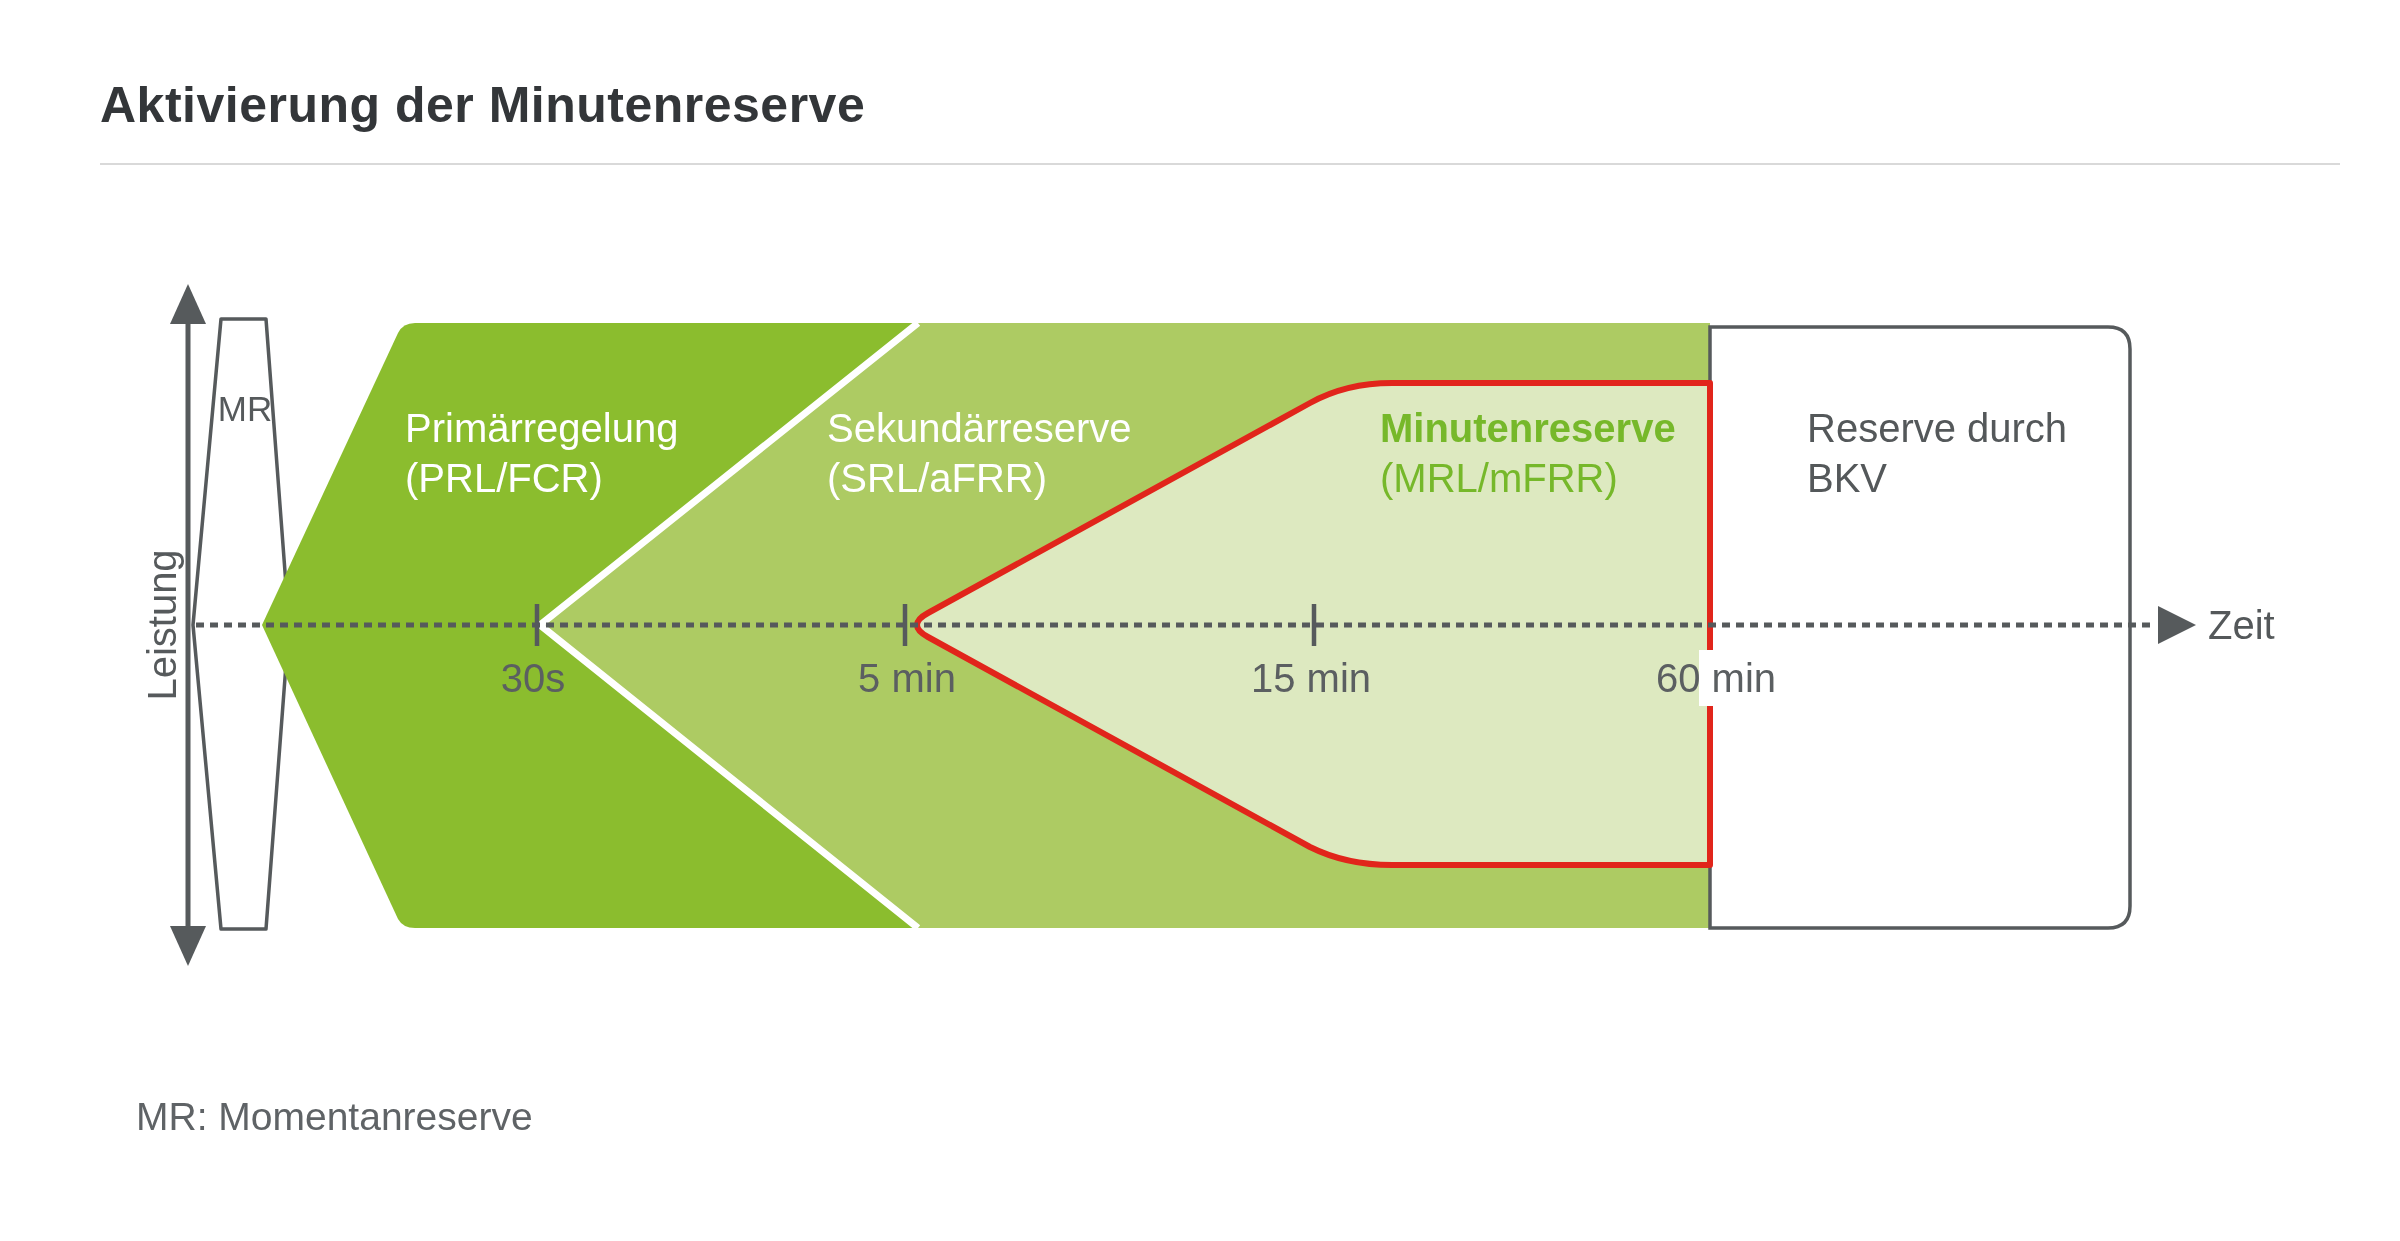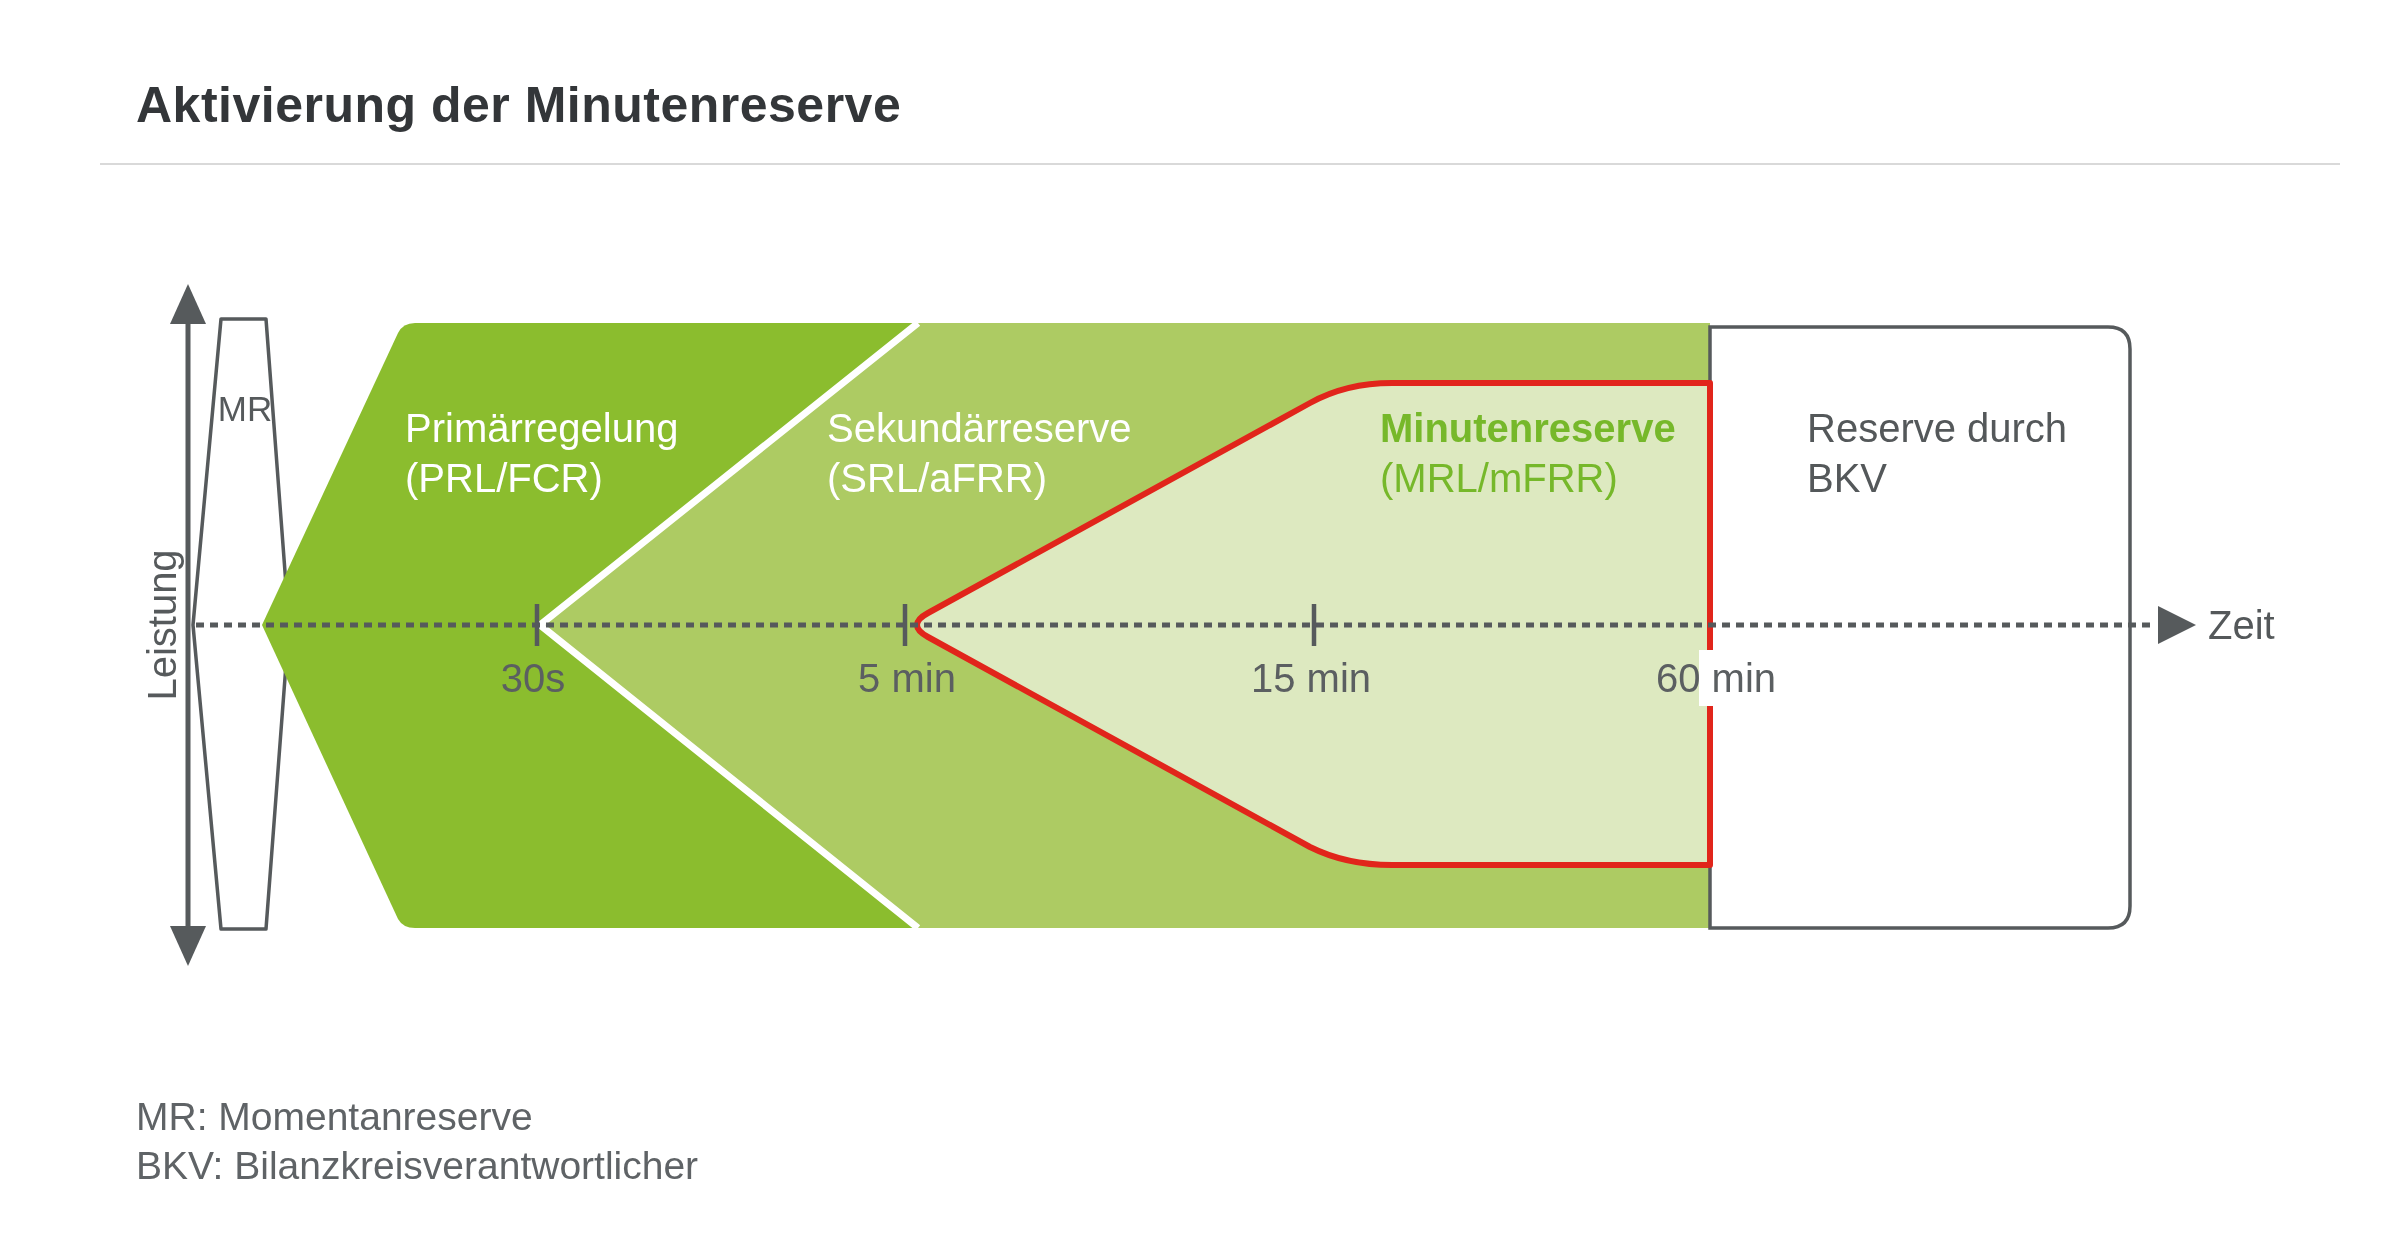--- a/index.html
+++ b/index.html
@@ -1,19 +1,19 @@
 <!DOCTYPE html>
 <html><head>
 <meta charset="utf-8">
 <style>
   html,body{margin:0;padding:0;background:#fff;}
   body{width:2400px;height:1241px;position:relative;overflow:hidden;
        font-family:"Liberation Sans",sans-serif;}
   .title{position:absolute;left:100px;top:76px;font-size:50px;font-weight:bold;
-         color:#333639;letter-spacing:0.5px;margin-left:36px;}
+         color:#333639;letter-spacing:0.5px;}
   .title-rule{position:absolute;left:100px;top:163px;width:2240px;height:2px;
          background:#d9d9d9;}
   .legend{position:absolute;left:136px;top:1092px;font-size:39px;color:#5f6366;
          line-height:49px;}
   svg{position:absolute;left:0;top:0;}
   text{font-family:"Liberation Sans",sans-serif;}
   .band-label{font-size:40px;fill:#ffffff;}
   .band-label.bold{font-weight:bold;}
   .gray-text{fill:#54585a;}
   .tick-label{font-size:40px;fill:#5b5f61;text-anchor:middle;}
@@ -72,14 +72,13 @@
   <text class="tick-label" x="1716" y="692">60 min</text>
 
   <text class="zeit" x="2208" y="639">Zeit</text>
   <text class="leistung" transform="translate(176,625) rotate(-90)">Leistung</text>
 
   <text class="mr-text" x="245" y="421">MR</text>
 </svg>
 
 <div class="legend">
   <div>MR: Momentanreserve</div>
-  <div>BKV: Bilanzkreisverantwortlicher</div>
 </div>
 
 </body></html>

